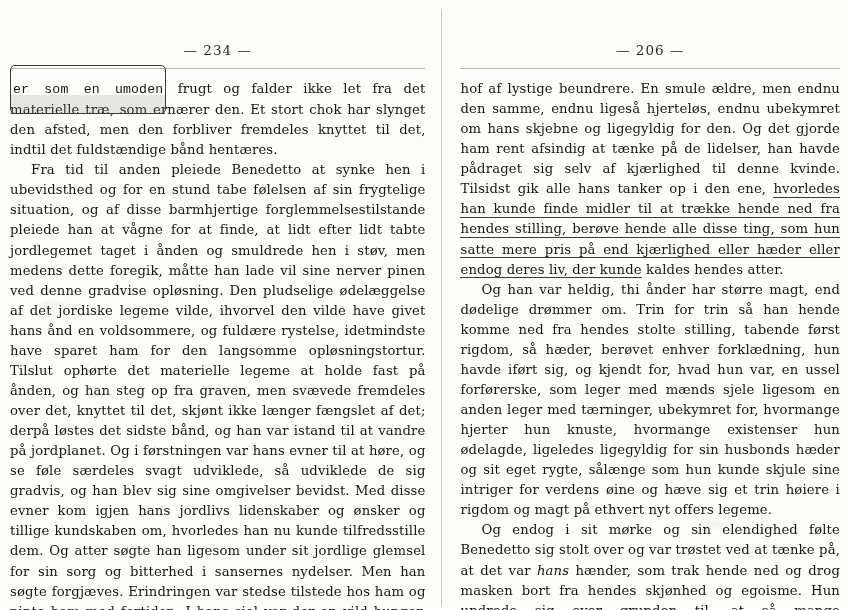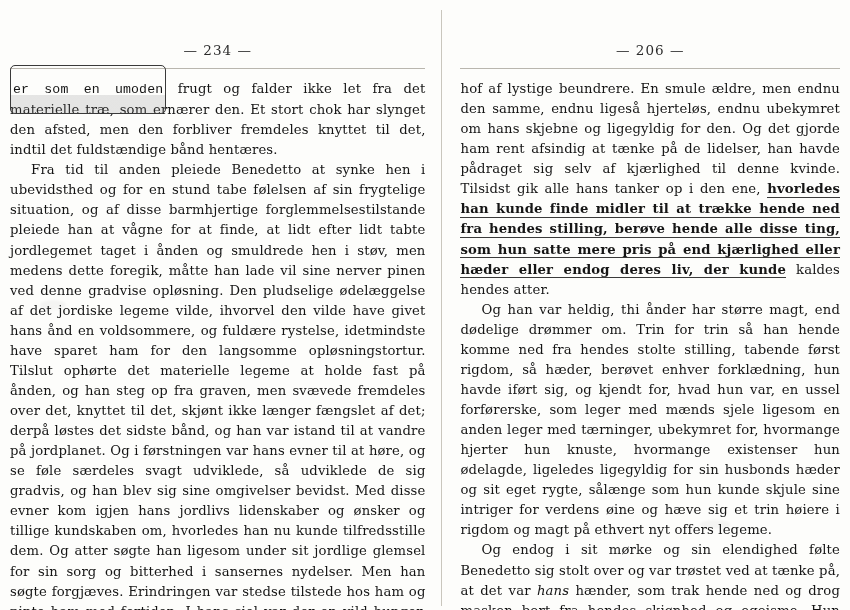--- a/index.html
+++ b/index.html
@@ -76,21 +76,20 @@
   .body-text p.first {
     text-indent: 0;
   }
   .hl {
     position: relative;
     background: linear-gradient(transparent 62%, rgba(120,120,120,0.18) 62%);
   }
   .ul {
     border-bottom: 1px solid #3a3a3a;
     padding-bottom: 0.5px;
-    font-weight: bold;
   }
   .boxed {
     border: 1px solid #3a3a3a;
     padding: 16px 2px;
     border-radius: 5px;
     font-family: Liberation Mono, monospace;
   }
   .smudge {
     position: absolute;
     pointer-events: none;

